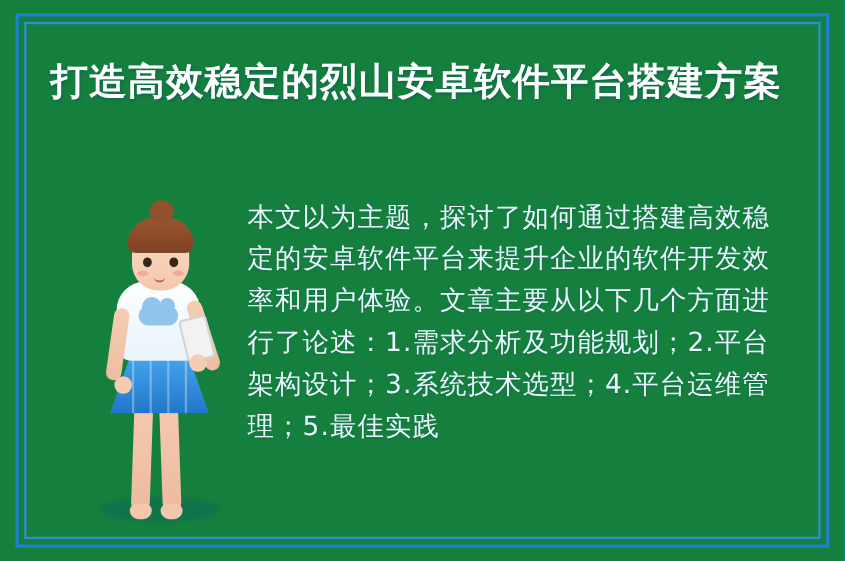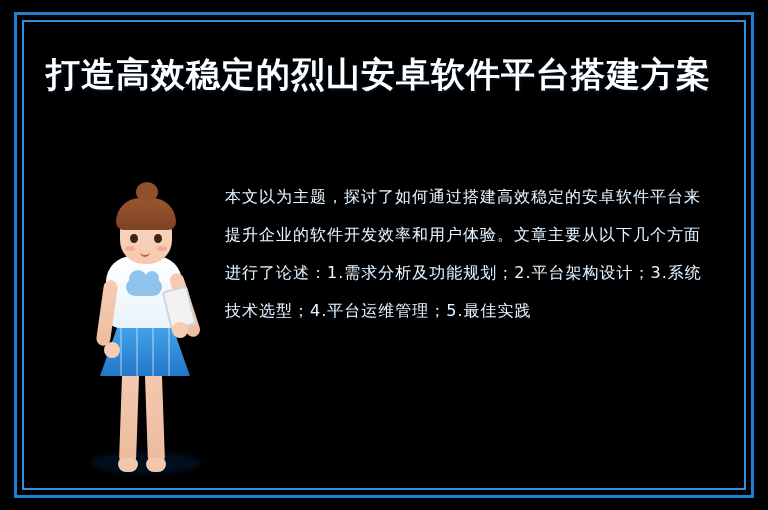--- a/index.html
+++ b/index.html
@@ -10,21 +10,21 @@
     width: 768px;
     height: 510px;
     background: #00a2f5;
     font-family: "Liberation Sans", sans-serif;
     overflow: hidden;
   }
   .poster {
     position: relative;
     width: 768px;
     height: 510px;
-    background: #000000;
+    background: #15803d;
     box-sizing: border-box;
   }
   
   .frame-outer {
     position: absolute;
     left: 14px;
     top: 12px;
     right: 14px;
     bottom: 12px;
     border: 3px solid #1f7fd0;
@@ -51,21 +51,21 @@
     letter-spacing: 1px;
     font-family: "DejaVu Sans", "Liberation Sans", sans-serif;
     text-shadow: 1px 2px 3px rgba(0,60,110,0.35);
   }
   .body-text {
     position: absolute;
     left: 225px;
     top: 178px;
     width: 490px;
     color: #eaf7ff;
-    font-size: 16px;
+    font-size: 24px;
     line-height: 38px;
     letter-spacing: 1px;
     font-family: "DejaVu Sans", "Liberation Sans", sans-serif;
     text-shadow: 0 1px 2px rgba(0,60,110,0.25);
   }
 
   
   .character {
     position: absolute;
     left: 70px;

